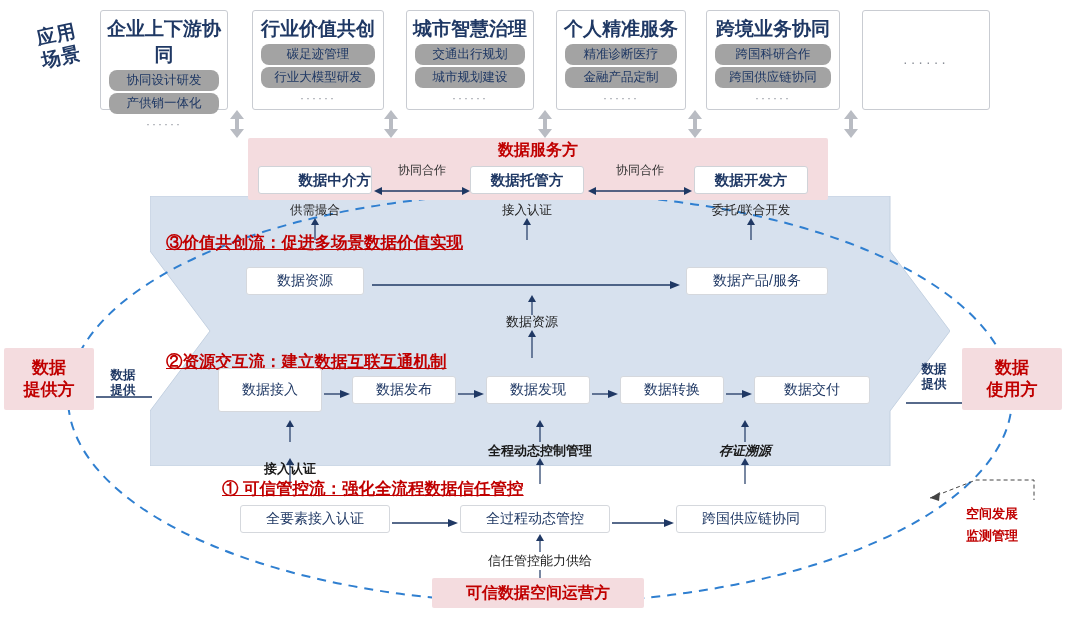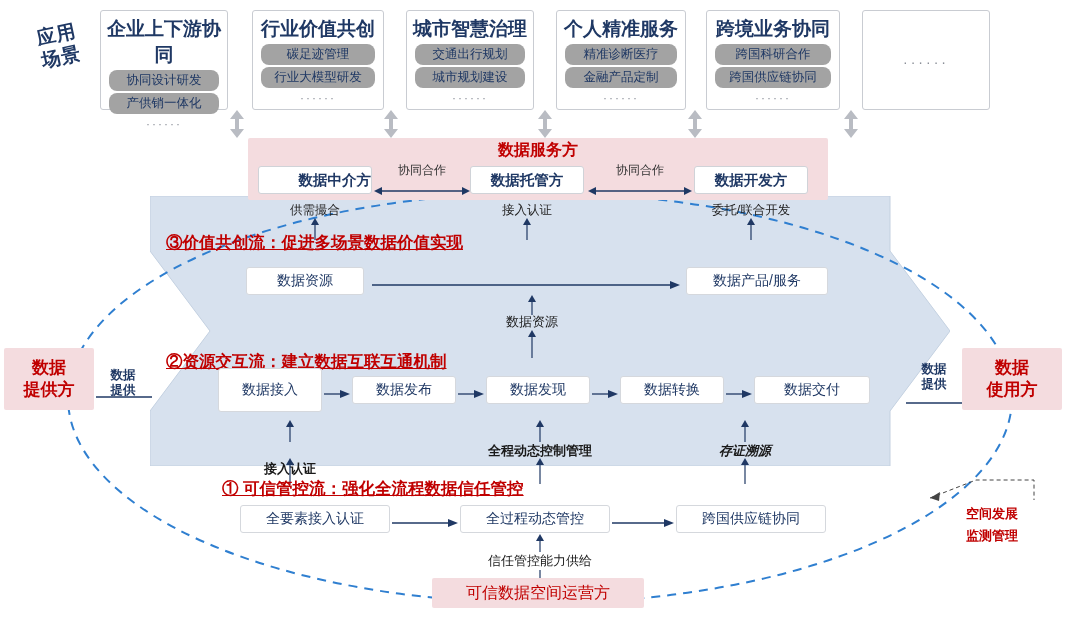--- a/index.html
+++ b/index.html
@@ -164,21 +164,21 @@
     text-align: center;
     line-height: 15px;
   }
 
   
   .op-box {
     left: 432px; top: 578px; width: 212px; height: 30px;
     background: #f4dcdf;
     border-radius: 2px;
     color: #c00000;
-    font-weight: normal;
+    font-weight: bold;
     font-size: 16px;
     display: flex; align-items: center; justify-content: center;
   }
   .space-box {
     left: 940px; top: 503px; width: 104px; height: 46px;
     color: #c00000;
     font-weight: bold;
     font-size: 13px;
     line-height: 22px;
     text-align: center;

